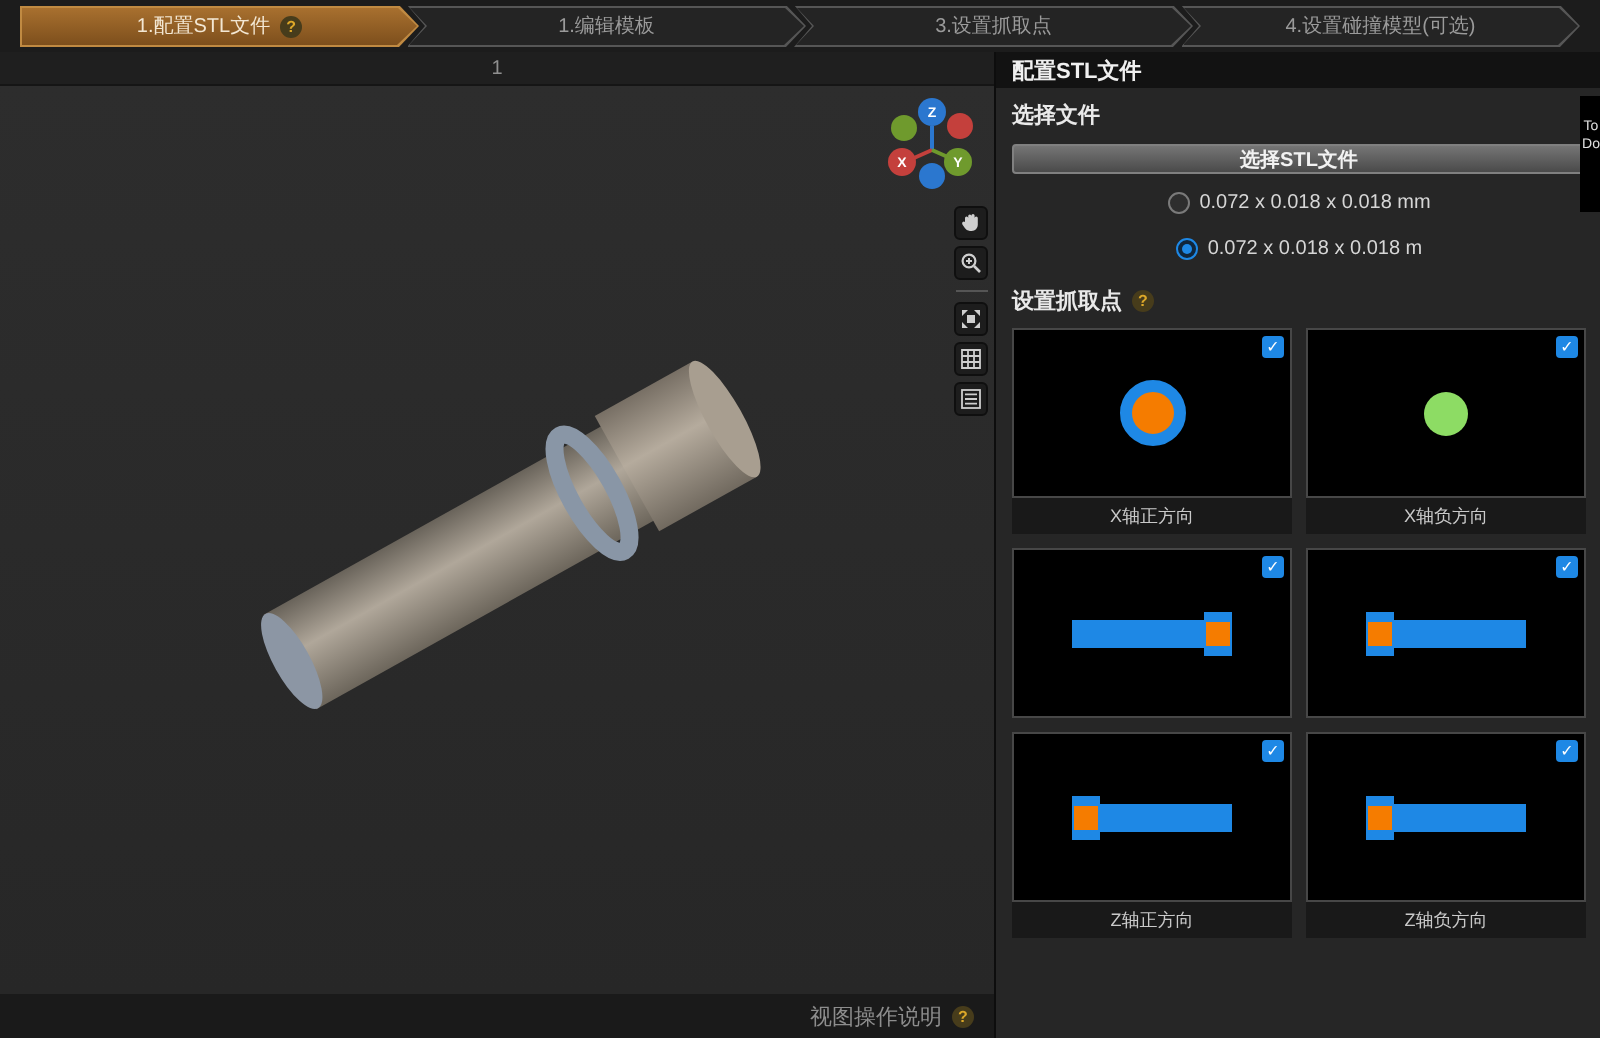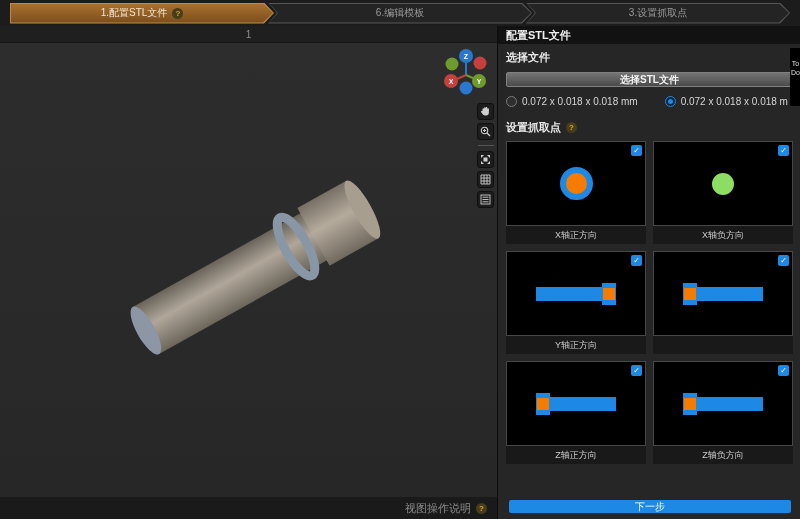--- a/index.html
+++ b/index.html
@@ -51,21 +51,21 @@
   
   .config-panel { position:relative; width:324px; background:#262626; border-left:1px solid #0d0d0d; }
   .panel-header { height:18px; background:#121212; display:flex; align-items:center; padding:0 8px;
     font-size:11px; font-weight:bold; color:#f0f0f0; }
   .panel-body { padding:6px 8px 0 8px; }
   .section-label { font-size:11px; font-weight:bold; color:#e9e9e9; display:flex; align-items:center; gap:5px; }
   .file-btn { margin-top:7px; width:100%; height:15px; border:1px solid #808080; border-radius:2px;
     background:linear-gradient(#757575,#4a4a4a); color:#f2f2f2; font-size:10px;
     display:flex; align-items:center; justify-content:center;font-weight:bold; }
   .unit-label { margin-top:14px; }
-  .radio-row { margin-top:9px; display:flex; align-items:center; gap:27px; }
+  .radio-row { margin-top:9px; display:flex; align-items:center; gap:12px;flex-direction:column; }
   .radio-opt { display:flex; align-items:center; gap:5px; font-size:10px; color:#d6d6d6; }
   .radio-circle { width:11px; height:11px; border-radius:50%; border:1px solid #7a7a7a; background:#2e2e2e;
     display:flex; align-items:center; justify-content:center; }
   .radio-opt.checked .radio-circle { border-color:#1e88e5; background:#10263c; }
   .radio-opt.checked .radio-circle::after { content:""; width:5px; height:5px; border-radius:50%; background:#1e88e5; }
   .view-label { margin-top:13px; }
   .view-grid { margin-top:6px; display:grid; grid-template-columns:140px 140px; gap:7px; }
   .view-card { background:#191919; }
   .view-thumb { position:relative; height:85px; background:#000; border:1px solid #474747;
     display:flex; align-items:center; justify-content:center; }
@@ -93,28 +93,35 @@
     <div class="shape-inner"></div>
     <div class="step-label">
       <span>1.配置STL文件</span>
       <span class="help-badge">?</span>
     </div>
   </div>
   <div class="step">
     <div class="shape-outer"></div>
     <div class="shape-inner"></div>
     <div class="step-label">
-        <span>6.编辑模板</span>
+        <span>1.编辑模板</span>
       </div>
   </div>
   <div class="step">
     <div class="shape-outer"></div>
     <div class="shape-inner"></div>
     <div class="step-label">
         <span>3.设置抓取点</span>
+      </div>
+  </div>
+  <div class="step">
+    <div class="shape-outer"></div>
+    <div class="shape-inner"></div>
+    <div class="step-label">
+        <span>4.设置碰撞模型(可选)</span>
       </div>
   </div>
 </div>
 
 <div class="main">
 
   <div class="viewport-panel">
     <div class="viewport-tabbar">
       <span class="viewport-tab">1</span>
     </div>
@@ -245,21 +252,20 @@
         <div class="view-card">
           <div class="view-thumb">
             <div class="bolt">
               <div class="bar"></div>
                 <div class="head">
                   <div class="face"></div>
                 </div>
             </div>
             <span class="checkbox">✓</span>
           </div>
-          <div class="view-caption">Y轴正方向</div>
         </div>
         <div class="view-card">
           <div class="view-thumb">
             <div class="bolt">
               <div class="head">
                   <div class="face"></div>
                 </div>
                 <div class="bar"></div>
             </div>
             <span class="checkbox">✓</span>
@@ -285,15 +291,14 @@
                 </div>
                 <div class="bar"></div>
             </div>
             <span class="checkbox">✓</span>
           </div>
           <div class="view-caption">Z轴负方向</div>
         </div>
       </div>
     </div>
 
-    <div class="next-btn">下一步</div>
   </div>
 </div>
 
 </body></html>

